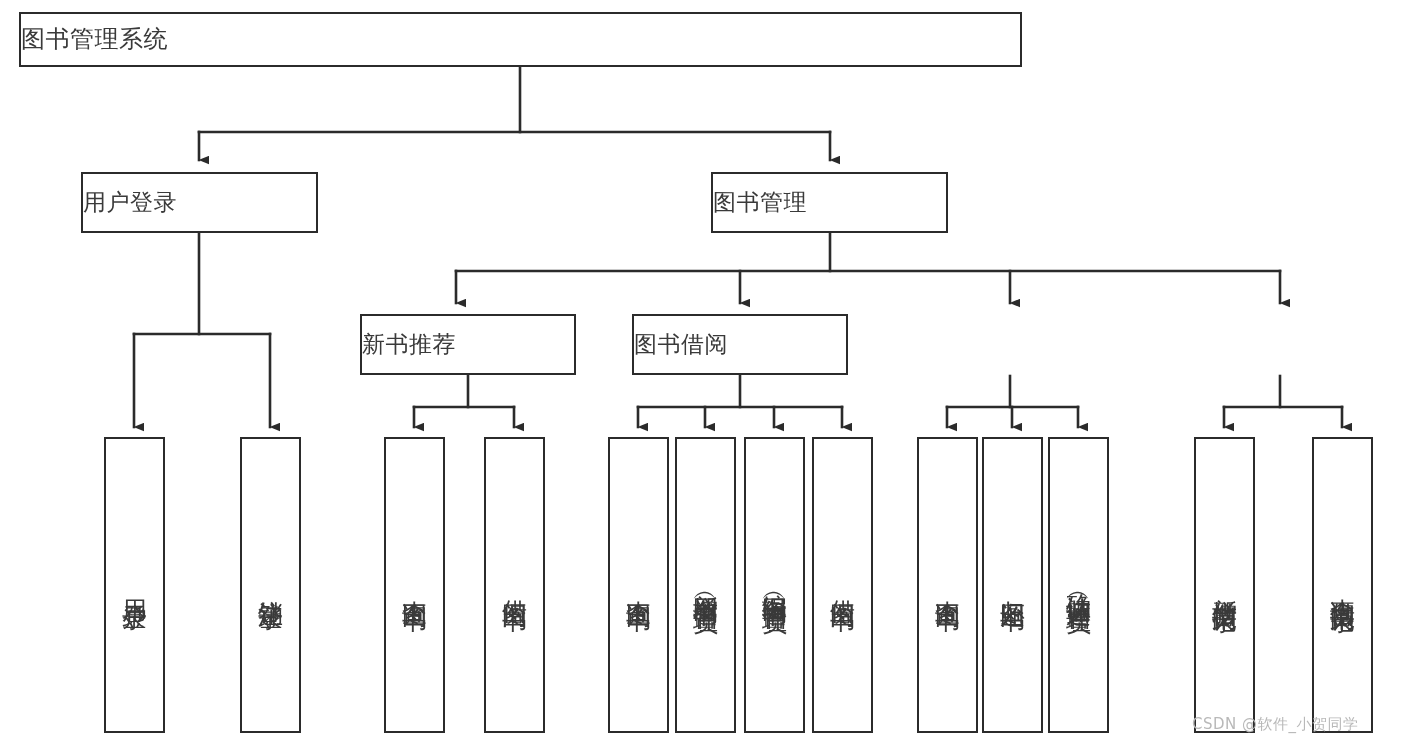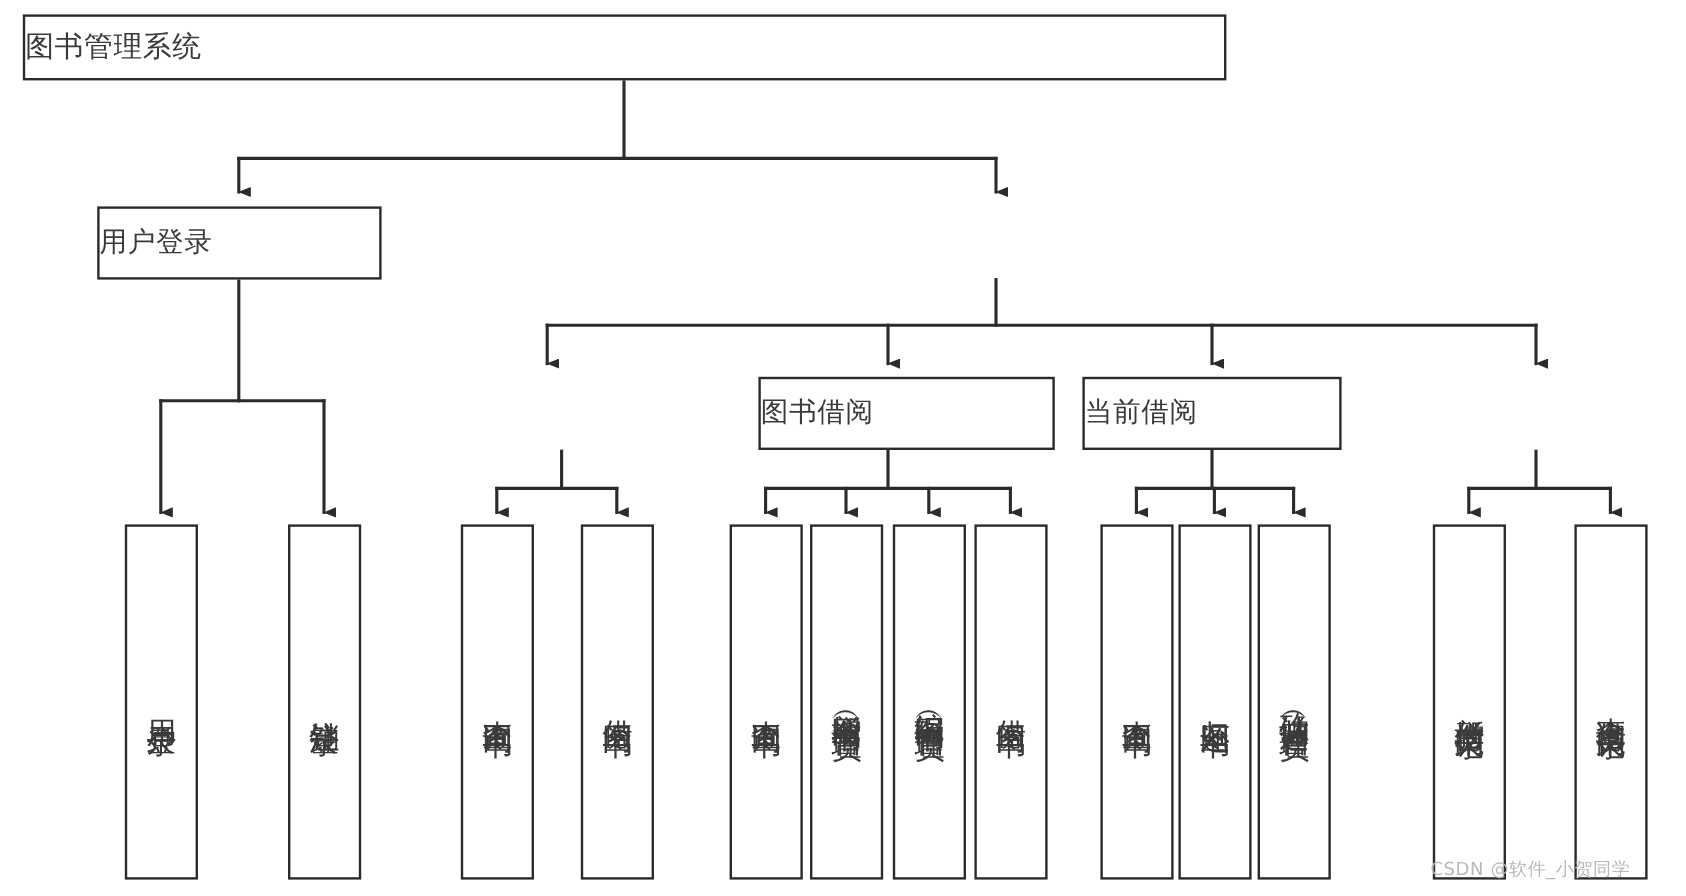--- a/index.html
+++ b/index.html
@@ -128,26 +128,29 @@
     </g>
   </svg>
 
   <div class="node horiz root" style="left:19px; top:12px; width:1003px; height:55px;">
     <span class="label">图书管理系统</span>
   </div>
 
   <div class="node horiz" style="left:81px; top:172px; width:237px; height:61px;">
     <span class="label">用户登录</span>
   </div>
+  <div class="node horiz" style="left:711px; top:172px; width:237px; height:61px;">
+    <span class="label">图书管理</span>
+  </div>
 
-  <div class="node horiz" style="left:632px; top:314px; width:247px; height:61px;">
+  <div class="node horiz" style="left:360px; top:314px; width:216px; height:61px;">
+    <span class="label">新书推荐</span>
+  </div>
+  <div class="node horiz" style="left:632px; top:314px; width:216px; height:61px;">
     <span class="label">图书借阅</span>
-  </div>
-  <div class="node horiz" style="left:902px; top:314px; width:216px; height:61px;">
-    <span class="label">当前借阅</span>
   </div>
 
   <div class="node vert" style="left:104px; top:437px; width:61px; height:296px;">
     <span class="label">用户登录</span>
   </div>
   <div class="node vert" style="left:240px; top:437px; width:61px; height:296px;">
     <span class="label">注销登录</span>
   </div>
 
   <div class="node vert" style="left:384px; top:437px; width:61px; height:296px;">

